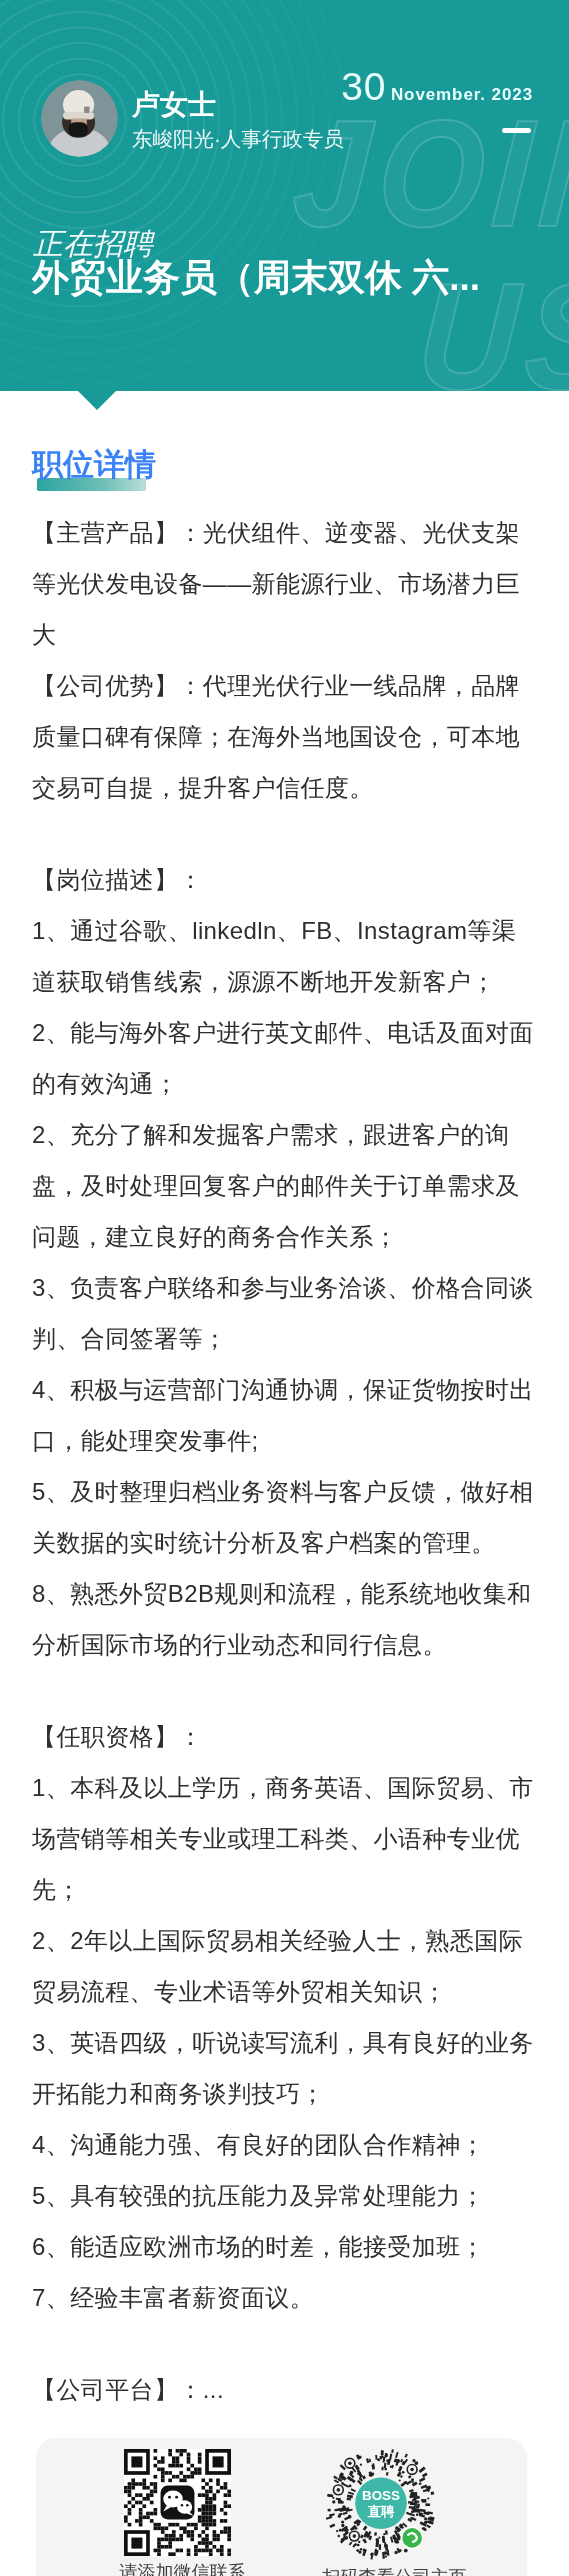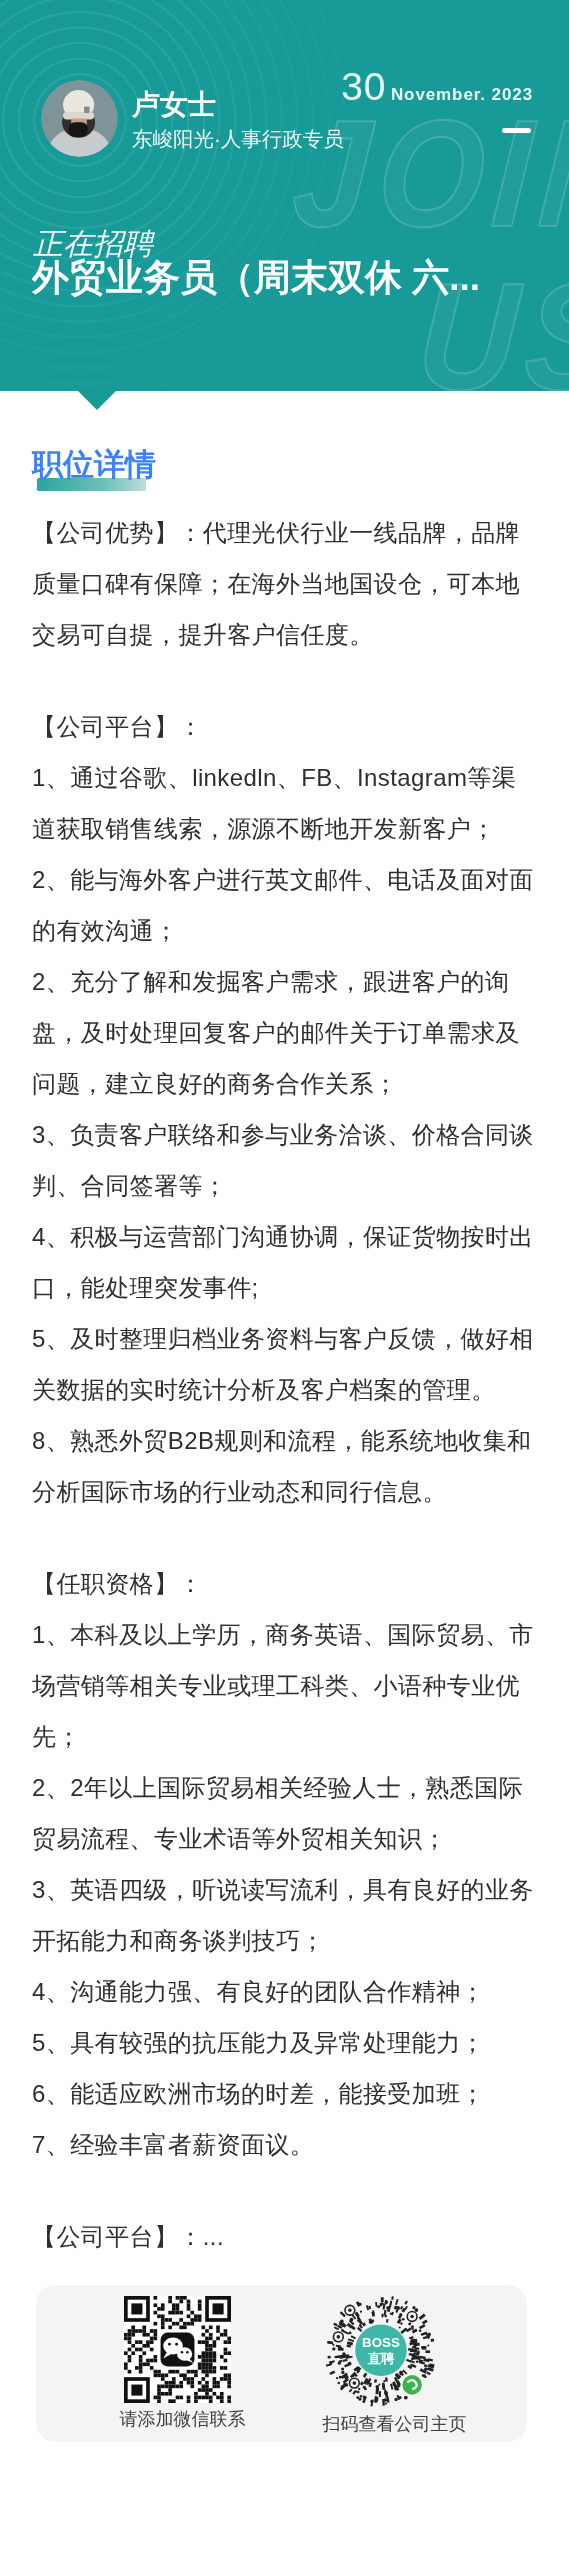--- a/index.html
+++ b/index.html
@@ -93,22 +93,23 @@
   </div>
   <div class="notch"></div>
 
   <div class="main">
     <div class="sec-head">
       <span class="sec-head-text">职位详情</span>
       <span class="sec-head-bar"></span>
     </div>
 
     <div class="paras">
+        <p>【主营产品】：光伏组件、逆变器、光伏支架等光伏发电设备——新能源行业、市场潜力巨大</p>
         <p class="sec-gap">【公司优势】：代理光伏行业一线品牌，品牌质量口碑有保障；在海外当地国设仓，可本地交易可自提，提升客户信任度。</p>
-        <p>【公司平台】：</p>
+        <p>【岗位描述】：</p>
         <p>1、通过谷歌、linkedln、FB、Instagram等渠道获取销售线索，源源不断地开发新客户；</p>
         <p>2、能与海外客户进行英文邮件、电话及面对面的有效沟通；</p>
         <p>2、充分了解和发掘客户需求，跟进客户的询盘，及时处理回复客户的邮件关于订单需求及问题，建立良好的商务合作关系；</p>
         <p>3、负责客户联络和参与业务洽谈、价格合同谈判、合同签署等；</p>
         <p>4、积极与运营部门沟通协调，保证货物按时出口，能处理突发事件;</p>
         <p>5、及时整理归档业务资料与客户反馈，做好相关数据的实时统计分析及客户档案的管理。</p>
         <p class="sec-gap">8、熟悉外贸B2B规则和流程，能系统地收集和分析国际市场的行业动态和同行信息。</p>
         <p>【任职资格】：</p>
         <p>1、本科及以上学历，商务英语、国际贸易、市场营销等相关专业或理工科类、小语种专业优先；</p>
         <p>2、2年以上国际贸易相关经验人士，熟悉国际贸易流程、专业术语等外贸相关知识；</p>

